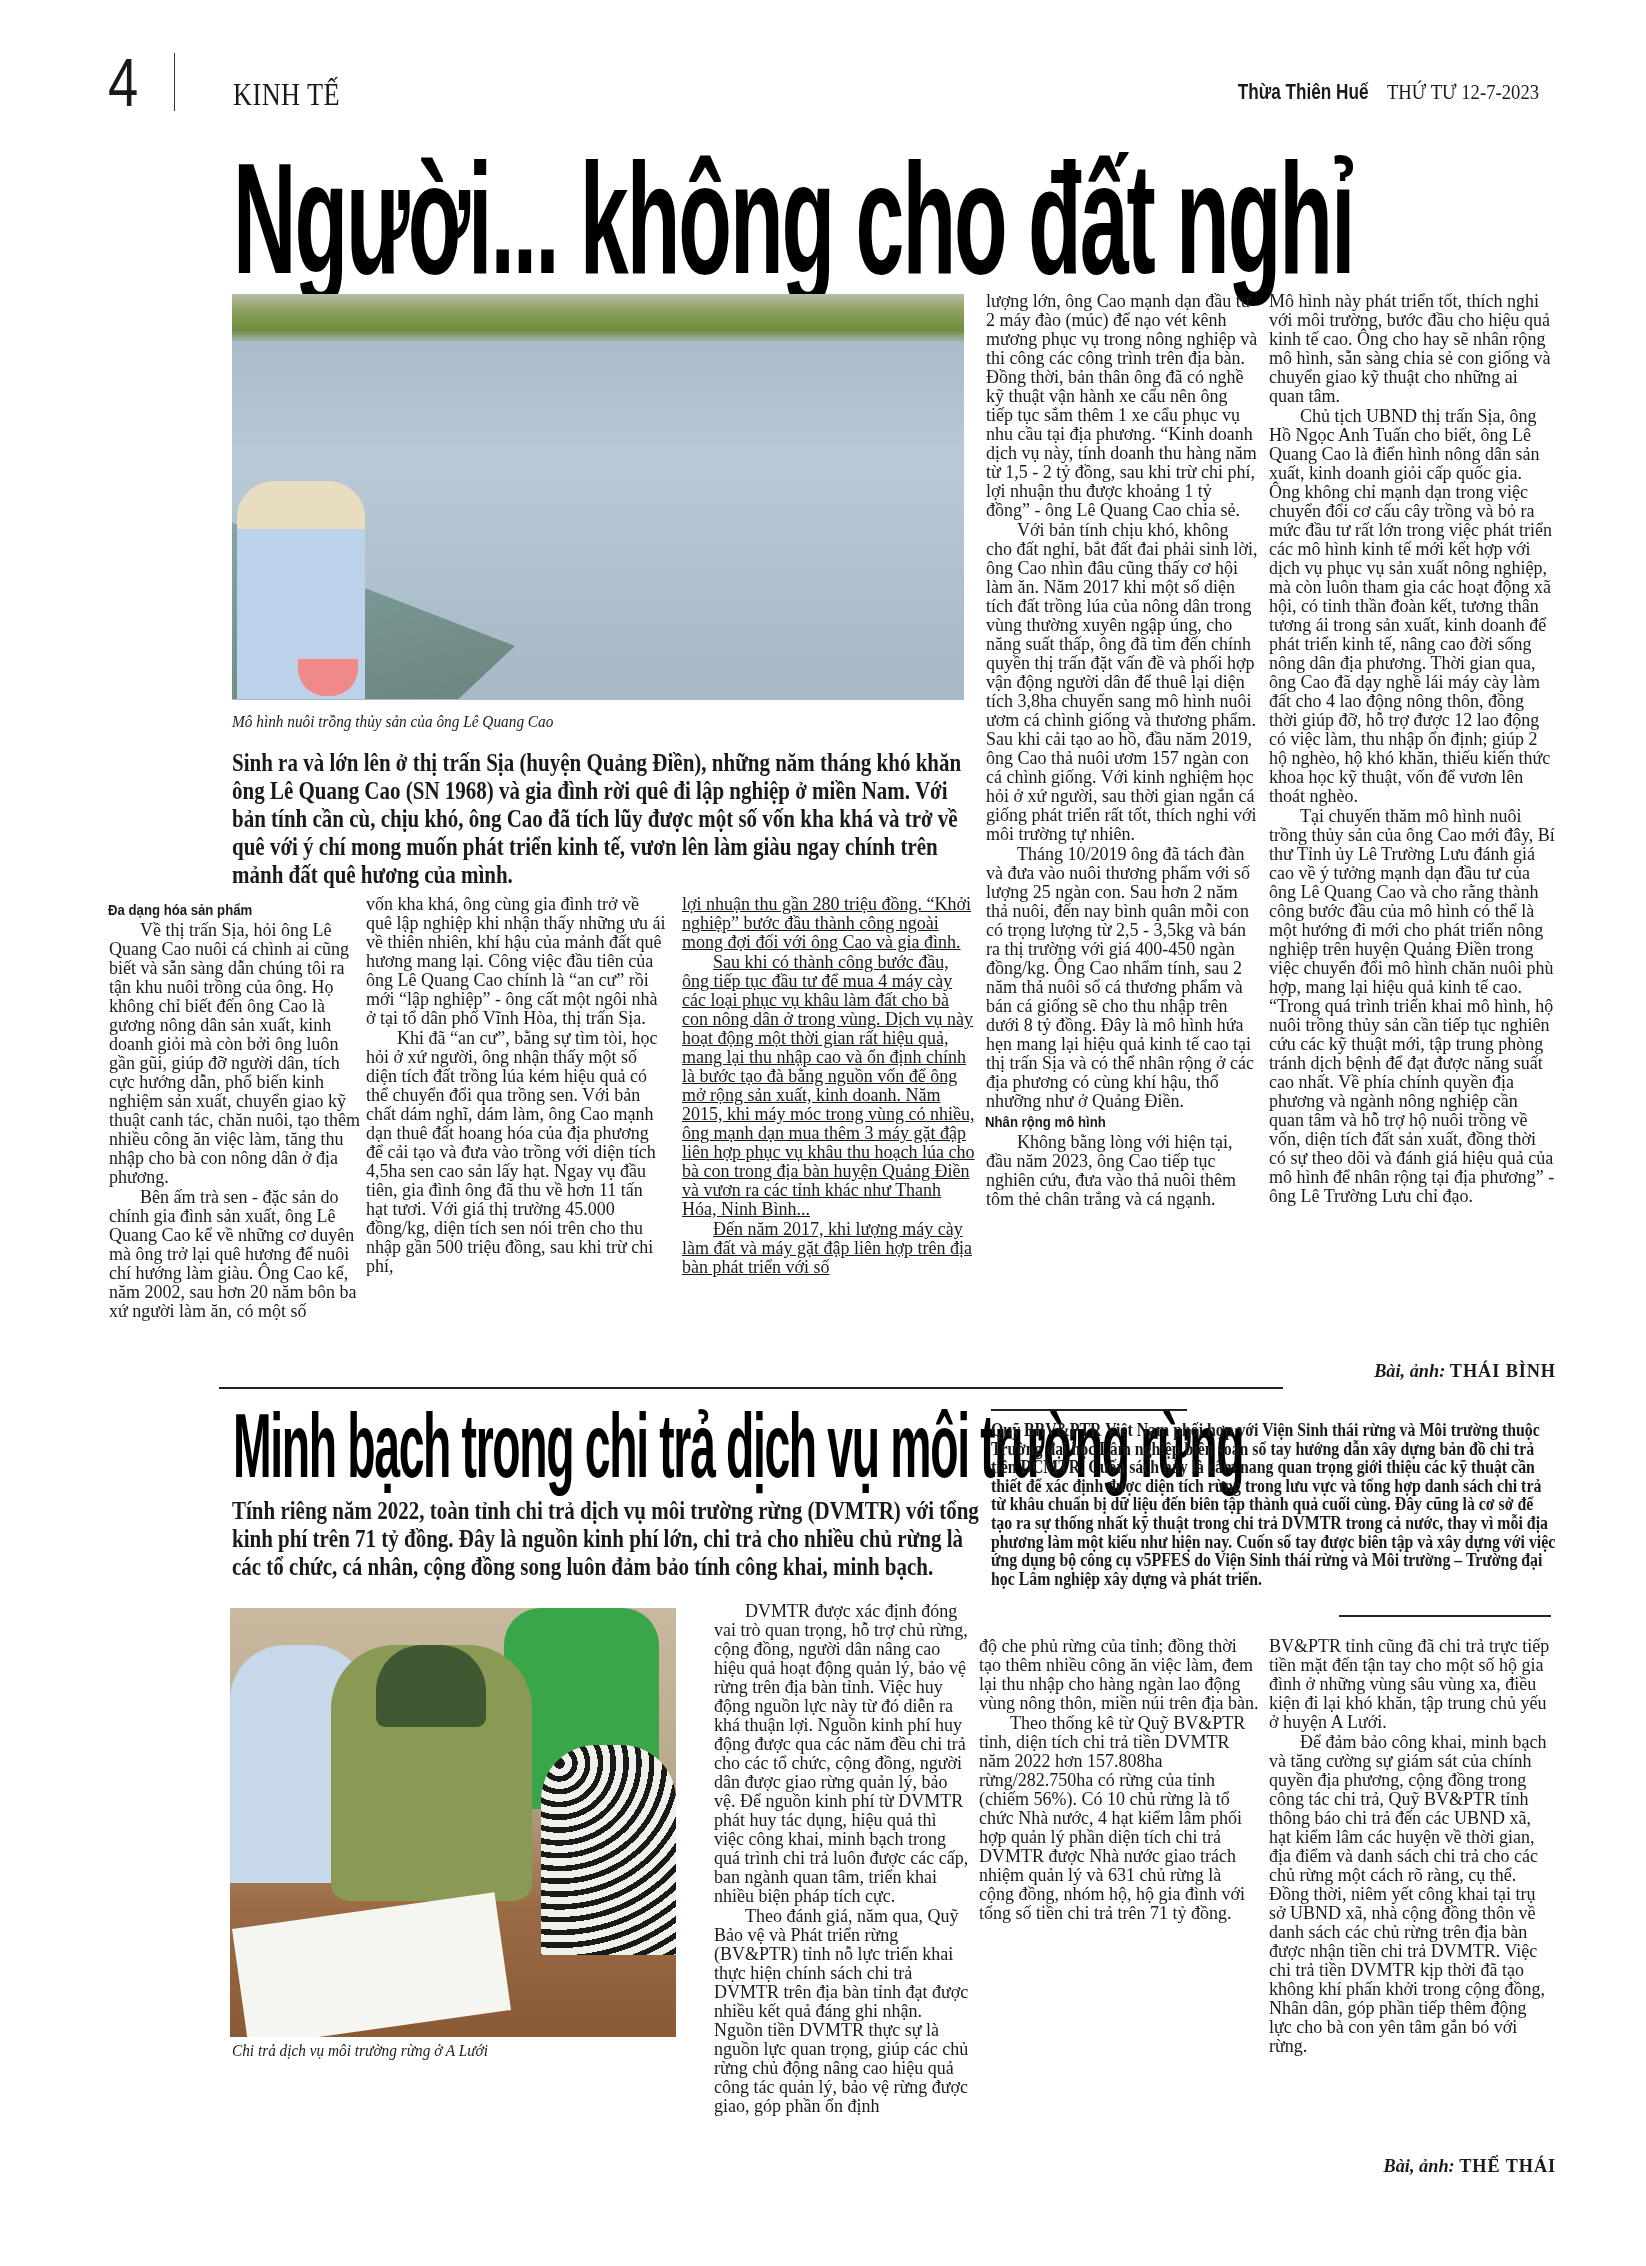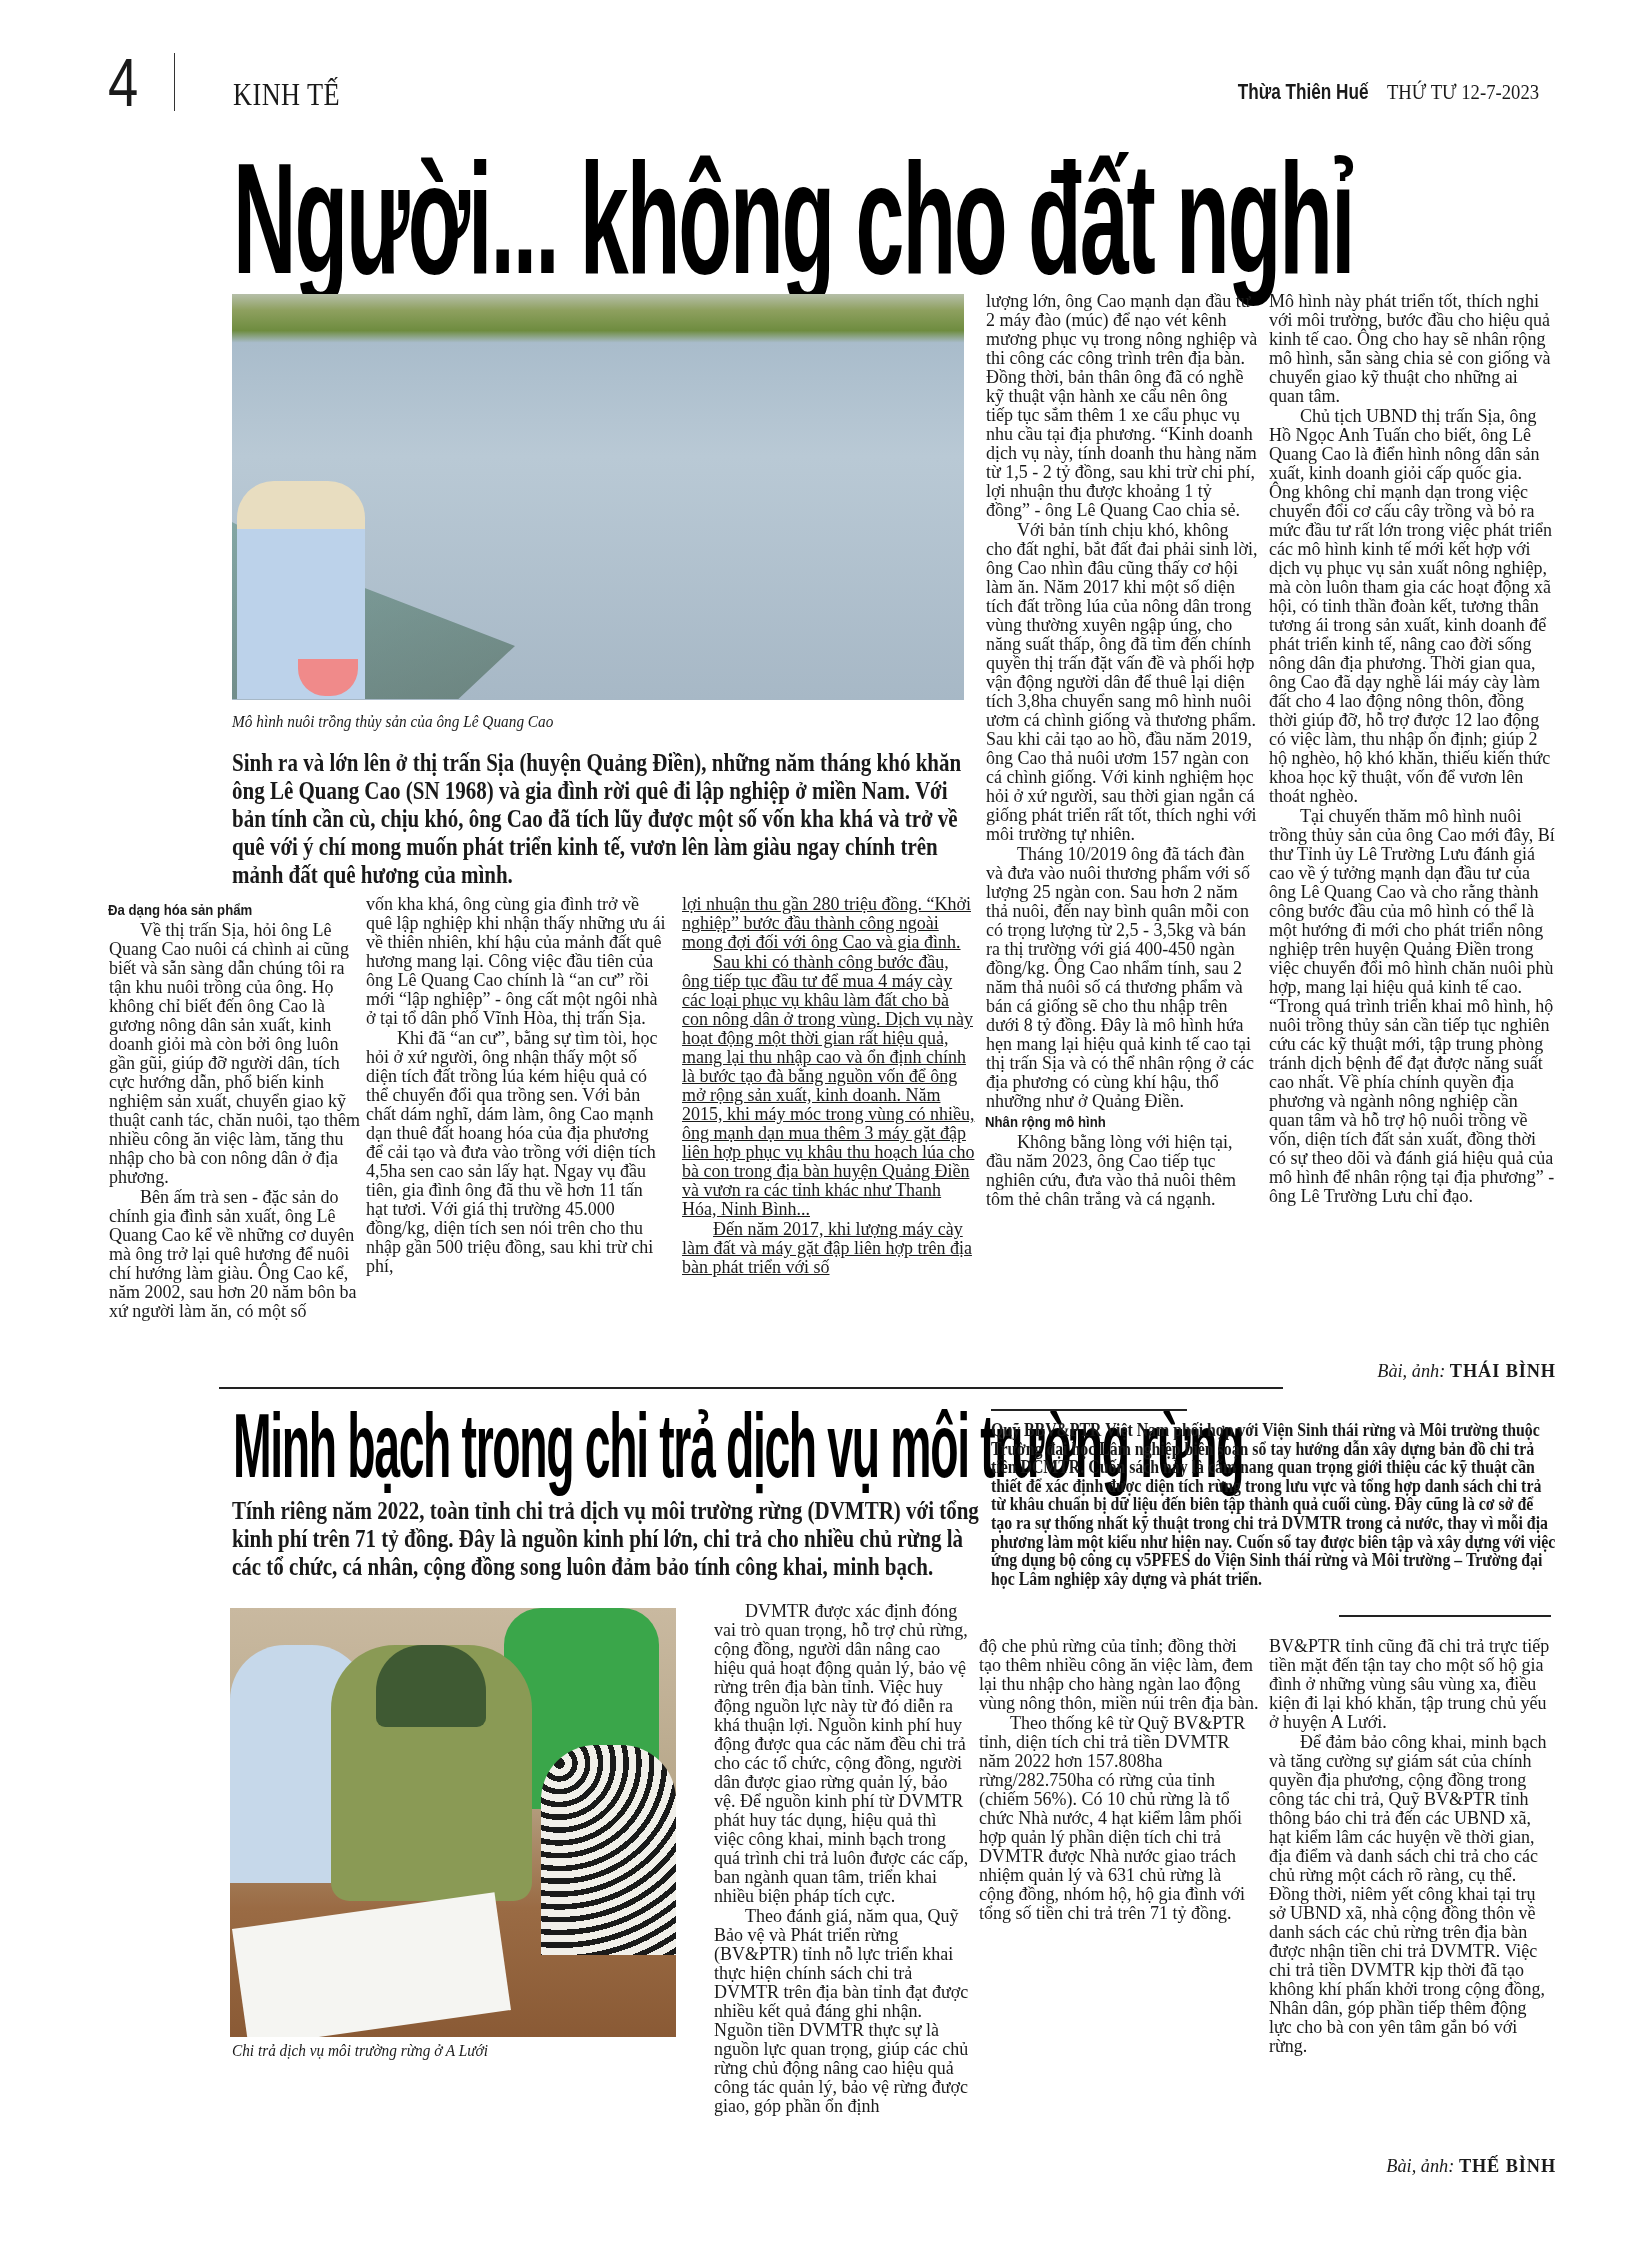--- a/index.html
+++ b/index.html
@@ -26,21 +26,21 @@
   .col { font-size:18px; line-height:19px; text-align:left; }
   .col p { margin:1px; text-indent:31px; }
   .col p.noindent { text-indent:0; }
   .subhead { font-family:"Liberation Sans", sans-serif; font-weight:700; font-size:15.5px; line-height:20px; transform:scaleX(0.85); transform-origin:left top; white-space:nowrap; }
   .c1 { left:108px; top:900px; width:258px; }
   .c2 { left:365px; top:894px; width:302px; }
   .c3 { left:681px; top:894px; width:297px;text-decoration:underline; }
   .c4 { left:985px; top:291px; width:274px; }
   .c5 { left:1268px; top:291px; width:288px; }
   .byline { font-size:18.3px; text-align:right; white-space:nowrap; }
-  .byline .lbl { font-style:italic; font-weight:400;margin-top:21px; }
+  .byline .lbl { font-style:italic; font-weight:700;margin-top:21px; }
   .byline .nm { font-weight:700; letter-spacing:0.9px; }
   .byline1 { right:91px; top:1361px; }
   .rule-main { left:219px; top:1387px; width:1064px; height:1.8px; background:#222; }
   .rule-box-top { left:991px; top:1409px; width:196px; height:1.8px; background:#222; }
   .headline2 { left:233px; top:1400px; font-family:"Liberation Sans", sans-serif; font-weight:700; font-size:91px; line-height:91px; letter-spacing:-2.7px; transform:scaleX(0.51); transform-origin:left top; white-space:nowrap; color:#000; }
   .lede2 { left:232px; top:1497px; width:914px; }
   .sidebar { left:991px; top:1421px; width:644px; font-weight:700; font-size:18px; line-height:18.6px; transform:scaleX(0.88); transform-origin:left top; }
   .rule-box-bottom { left:1339px; top:1615px; width:212px; height:1.8px; background:#222; }
   .photo2 { left:230px; top:1608px; width:446px; height:429px;
     background: linear-gradient(180deg, #c9b9a0 0%, #b9a98c 40%, #9a6b44 70%, #8a5a35 100%); }
@@ -135,15 +135,15 @@
 <div class="abs col d2">
   <p class="noindent">độ che phủ rừng của tỉnh; đồng thời tạo thêm nhiều công ăn việc làm, đem lại thu nhập cho hàng ngàn lao động vùng nông thôn, miền núi trên địa bàn.</p>
   <p>Theo thống kê từ Quỹ BV&amp;PTR tỉnh, diện tích chi trả tiền DVMTR năm 2022 hơn 157.808ha rừng/282.750ha có rừng của tỉnh (chiếm 56%). Có 10 chủ rừng là tổ chức Nhà nước, 4 hạt kiểm lâm phối hợp quản lý phần diện tích chi trả DVMTR được Nhà nước giao trách nhiệm quản lý và 631 chủ rừng là cộng đồng, nhóm hộ, hộ gia đình với tổng số tiền chi trả trên 71 tỷ đồng.</p>
 </div>
 <div class="abs col d3">
   <p class="noindent">BV&amp;PTR tỉnh cũng đã chi trả trực tiếp tiền mặt đến tận tay cho một số hộ gia đình ở những vùng sâu vùng xa, điều kiện đi lại khó khăn, tập trung chủ yếu ở huyện A Lưới.</p>
   <p>Để đảm bảo công khai, minh bạch và tăng cường sự giám sát của chính quyền địa phương, cộng đồng trong công tác chi trả, Quỹ BV&amp;PTR tỉnh thông báo chi trả đến các UBND xã, hạt kiểm lâm các huyện về thời gian, địa điểm và danh sách chi trả cho các chủ rừng một cách rõ ràng, cụ thể. Đồng thời, niêm yết công khai tại trụ sở UBND xã, nhà cộng đồng thôn về danh sách các chủ rừng trên địa bàn được nhận tiền chi trả DVMTR. Việc chi trả tiền DVMTR kịp thời đã tạo không khí phấn khởi trong cộng đồng, Nhân dân, góp phần tiếp thêm động lực cho bà con yên tâm gắn bó với rừng.</p>
 </div>
 <div class="abs byline byline2">
   <span class="lbl">Bài, ảnh:</span>
-  <span class="nm">THẾ BÌNH</span>
+  <span class="nm">THẾ THÁI</span>
 </div>
 
 
 </body></html>

